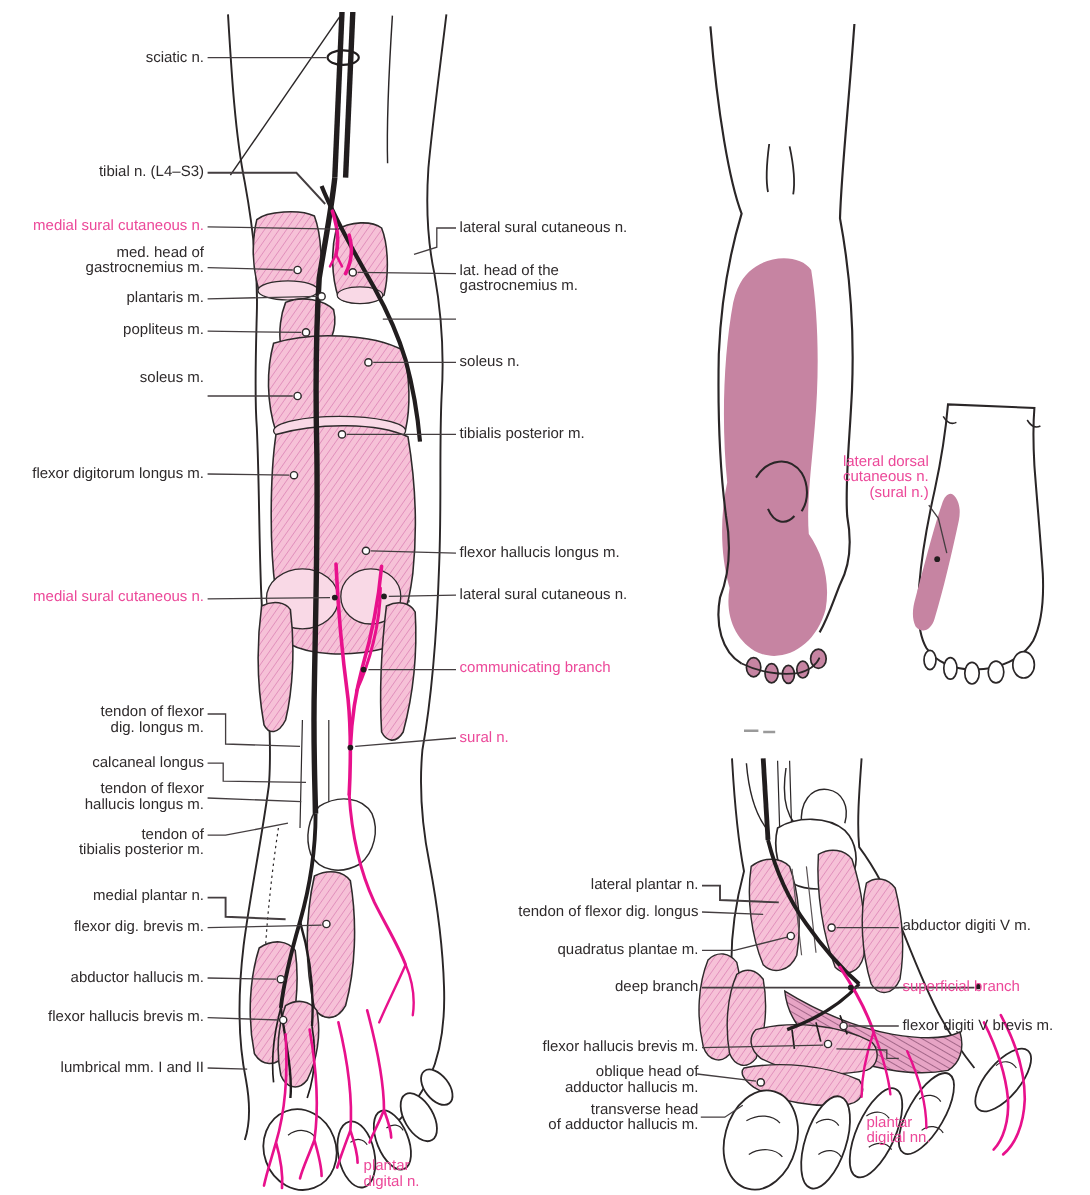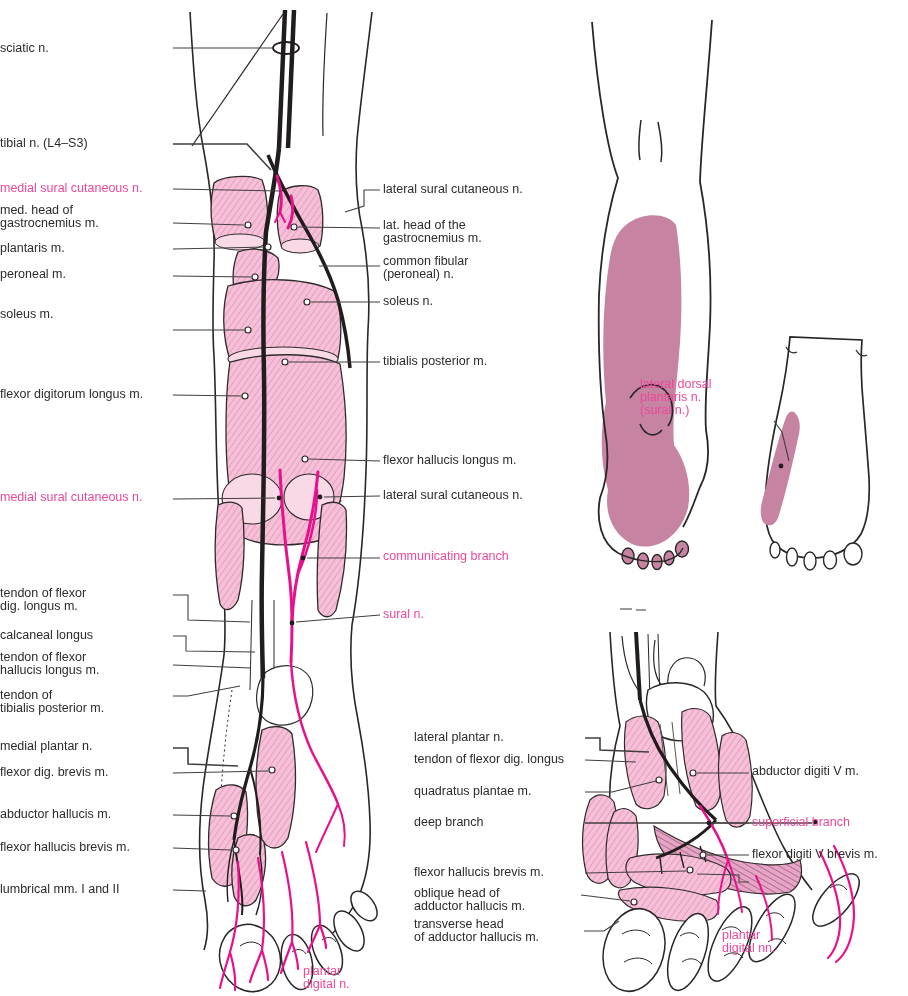--- a/index.html
+++ b/index.html
@@ -1,21 +1,21 @@
 <!DOCTYPE html>
 <html><head>
 <meta charset="utf-8">
 <style>
   html,body{margin:0;padding:0;background:#fff;}
   .stage{position:relative;width:908px;height:996px;background:#ffffff;overflow:hidden;
          font-family:"Liberation Sans",sans-serif;}
   .art{position:absolute;left:0;top:0;}
   .lbl{position:absolute;font-size:12.5px;line-height:1.05;color:#2e2a2b;
        white-space:pre-line;letter-spacing:0;}
-  .r{}
+  .r{text-align:right;}
   .c{}
   .b{font-weight:normal;}
   .p{color:#ec4899;}
 </style>
 </head>
 <body>
 
 <div class="stage">
 
 <svg class="art" width="908" height="996" viewBox="0 0 908 996">
@@ -245,53 +245,51 @@
     <circle cx="709" cy="823" r="2.4"></circle>
   </g>
 </svg>
 
 <div class="lbl r" style="left:0;top:42px;width:170px">sciatic n.</div>
 <div class="lbl r b" style="left:0;top:137px;width:170px">tibial n. (L4–S3)</div>
 <div class="lbl r p" style="left:0;top:182px;width:170px">medial sural cutaneous n.</div>
 <div class="lbl r" style="left:0;top:204px;width:170px">med. head of
 gastrocnemius m.</div>
 <div class="lbl r" style="left:0;top:242px;width:170px">plantaris m.</div>
-<div class="lbl r" style="left:0;top:268px;width:170px">peroneal m.</div>
+<div class="lbl r" style="left:0;top:268px;width:170px">popliteus m.</div>
 <div class="lbl r" style="left:0;top:308px;width:170px">soleus m.</div>
 <div class="lbl r" style="left:0;top:388px;width:170px">flexor digitorum longus m.</div>
 <div class="lbl r p" style="left:0;top:491px;width:170px">medial sural cutaneous n.</div>
 <div class="lbl r" style="left:0;top:587px;width:170px">tendon of flexor
 dig. longus m.</div>
 <div class="lbl r" style="left:0;top:629px;width:170px">calcaneal longus</div>
 <div class="lbl r" style="left:0;top:651px;width:170px">tendon of flexor
 hallucis longus m.</div>
 <div class="lbl r" style="left:0;top:689px;width:170px">tendon of
 tibialis posterior m.</div>
 <div class="lbl r b" style="left:0;top:740px;width:170px">medial plantar n.</div>
 <div class="lbl r" style="left:0;top:766px;width:170px">flexor dig. brevis m.</div>
 <div class="lbl r" style="left:0;top:808px;width:170px">abductor hallucis m.</div>
 <div class="lbl r" style="left:0;top:841px;width:170px">flexor hallucis brevis m.</div>
 <div class="lbl r" style="left:0;top:883px;width:170px">lumbrical mm. I and II</div>
 
 <div class="lbl" style="left:383px;top:183px;width:175px">lateral sural cutaneous n.</div>
 <div class="lbl" style="left:383px;top:219px;width:175px">lat. head of the
 gastrocnemius m.</div>
-<div class="lbl" style="left:383px;top:255px;width:175px">common fibular
-(peroneal) n.</div>
 <div class="lbl" style="left:383px;top:295px;width:175px">soleus n.</div>
 <div class="lbl" style="left:383px;top:355px;width:175px">tibialis posterior m.</div>
 <div class="lbl" style="left:383px;top:454px;width:175px">flexor hallucis longus m.</div>
 <div class="lbl" style="left:383px;top:489px;width:175px">lateral sural cutaneous n.</div>
 <div class="lbl p" style="left:383px;top:550px;width:175px">communicating branch</div>
 <div class="lbl p" style="left:383px;top:608px;width:175px">sural n.</div>
 <div class="lbl c p" style="left:303px;top:965px;width:84px">plantar
 digital n.</div>
 
 <div class="lbl r p" style="left:640px;top:378px;width:134px">lateral dorsal
-plantaris n.
+cutaneous n.
 (sural n.)</div>
 
 <div class="lbl r b" style="left:414px;top:731px;width:168px">lateral plantar n.</div>
 <div class="lbl r" style="left:414px;top:753px;width:168px">tendon of flexor dig. longus</div>
 <div class="lbl r" style="left:414px;top:785px;width:168px">quadratus plantae m.</div>
 <div class="lbl r b" style="left:414px;top:816px;width:168px">deep branch</div>
 <div class="lbl r" style="left:414px;top:866px;width:168px">flexor hallucis brevis m.</div>
 <div class="lbl r" style="left:414px;top:887px;width:168px">oblique head of
 adductor hallucis m.</div>
 <div class="lbl r" style="left:414px;top:918px;width:168px">transverse head

